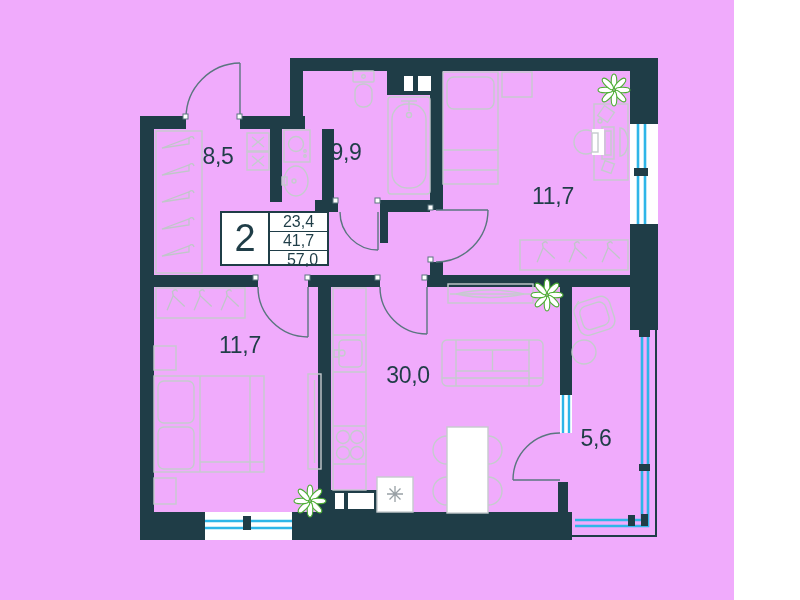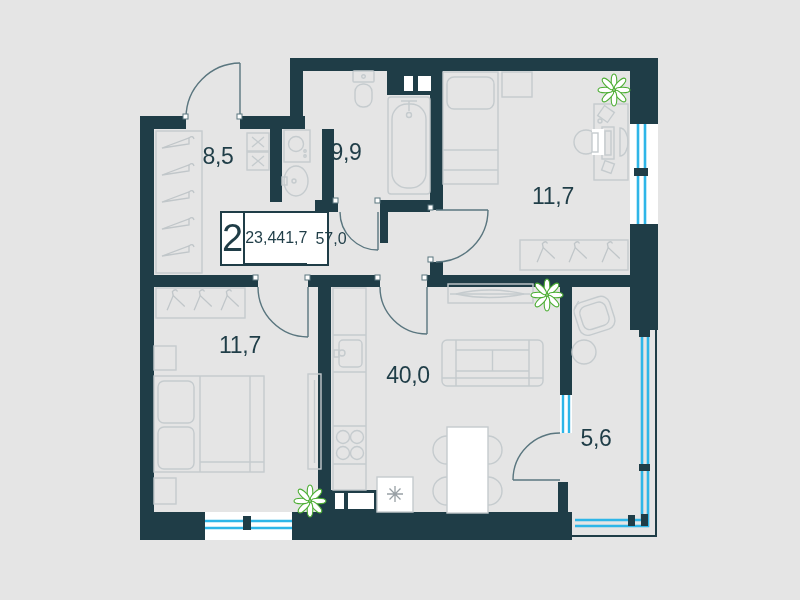--- a/index.html
+++ b/index.html
@@ -1,25 +1,25 @@
 <!DOCTYPE html>
 <html><head>
 <meta charset="utf-8">
 <style>
   html,body{margin:0;padding:0;background:#ffffff;}
-  #canvas{position:relative;width:800px;height:600px;background:#e5e5e5;overflow:hidden;
+  #canvas{position:relative;width:734px;height:600px;background:#f0abfc;overflow:hidden;
           font-family:"Liberation Sans",sans-serif;color:#1f3d47;}
   #plan-svg{position:absolute;left:0;top:0;}
   .room-label{position:absolute;transform:translate(-50%,-50%);font-size:23px;font-weight:500;
               letter-spacing:-0.3px;color:#1f3d47;white-space:nowrap;}
   .summary{position:absolute;left:220px;top:211px;width:109px;height:55px;background:#fff;
            border:2px solid #1f3d47;box-sizing:border-box;display:flex;}
   .summary .rooms-cell{width:46px;border-right:2px solid #1f3d47;display:flex;align-items:center;
            justify-content:center;font-size:38px;font-weight:500;}
-  .summary .vals{flex:1;display:flex;}
+  .summary .vals{flex:1;display:flex;flex-direction:column;}
   .summary .vals div{flex:1;display:flex;align-items:center;justify-content:center;
            font-size:16px;font-weight:500;border-bottom:1.5px solid #1f3d47;}
   .summary .vals div:last-child{border-bottom:none;padding-left:8px;}
 </style>
 </head>
 <body>
 
 <div id="canvas">
 <svg id="plan-svg" width="800" height="600" viewBox="0 0 800 600">
   <defs>
@@ -288,21 +288,21 @@
     <use href="#plantdef" transform="translate(614,90) scale(0.78)"></use>
     <use href="#plantdef" transform="translate(547,295) scale(0.78)"></use>
     <use href="#plantdef" transform="translate(310,501) scale(0.78)"></use>
   </g>
 </svg>
 
   <div class="room-label" style="left:218px;top:156px">8,5</div>
   <div class="room-label" style="left:346px;top:152px">9,9</div>
   <div class="room-label" style="left:553px;top:196px">11,7</div>
   <div class="room-label" style="left:240px;top:345px">11,7</div>
-  <div class="room-label" style="left:408px;top:375px">40,0</div>
+  <div class="room-label" style="left:408px;top:375px">30,0</div>
   <div class="room-label" style="left:596px;top:438px">5,6</div>
 
   <div class="summary">
     <div class="rooms-cell">2</div>
     <div class="vals">
       <div>23,4</div>
       <div>41,7</div>
       <div>57,0</div>
     </div>
   </div>

